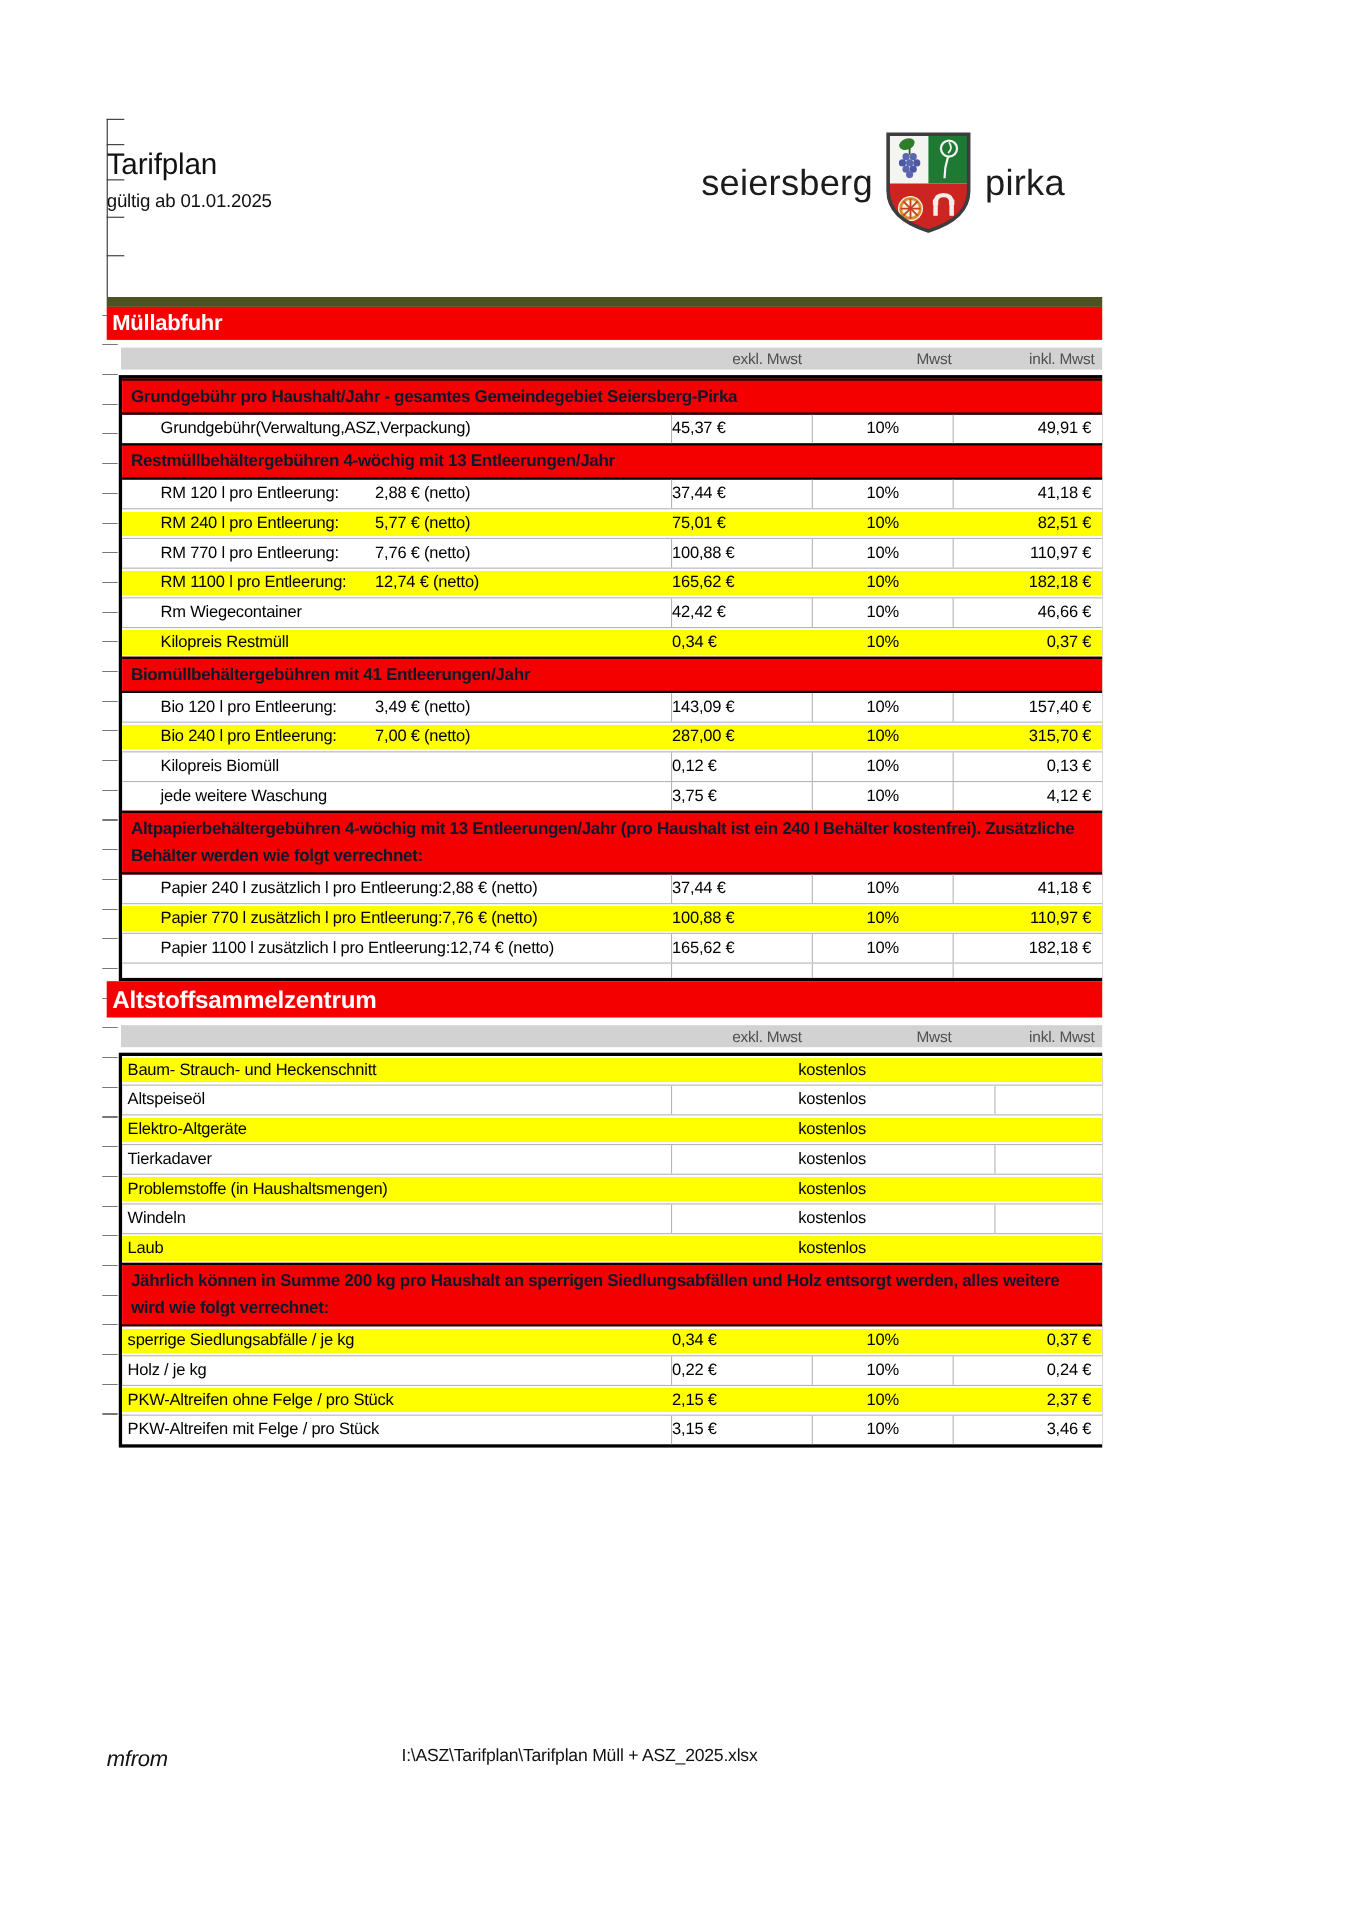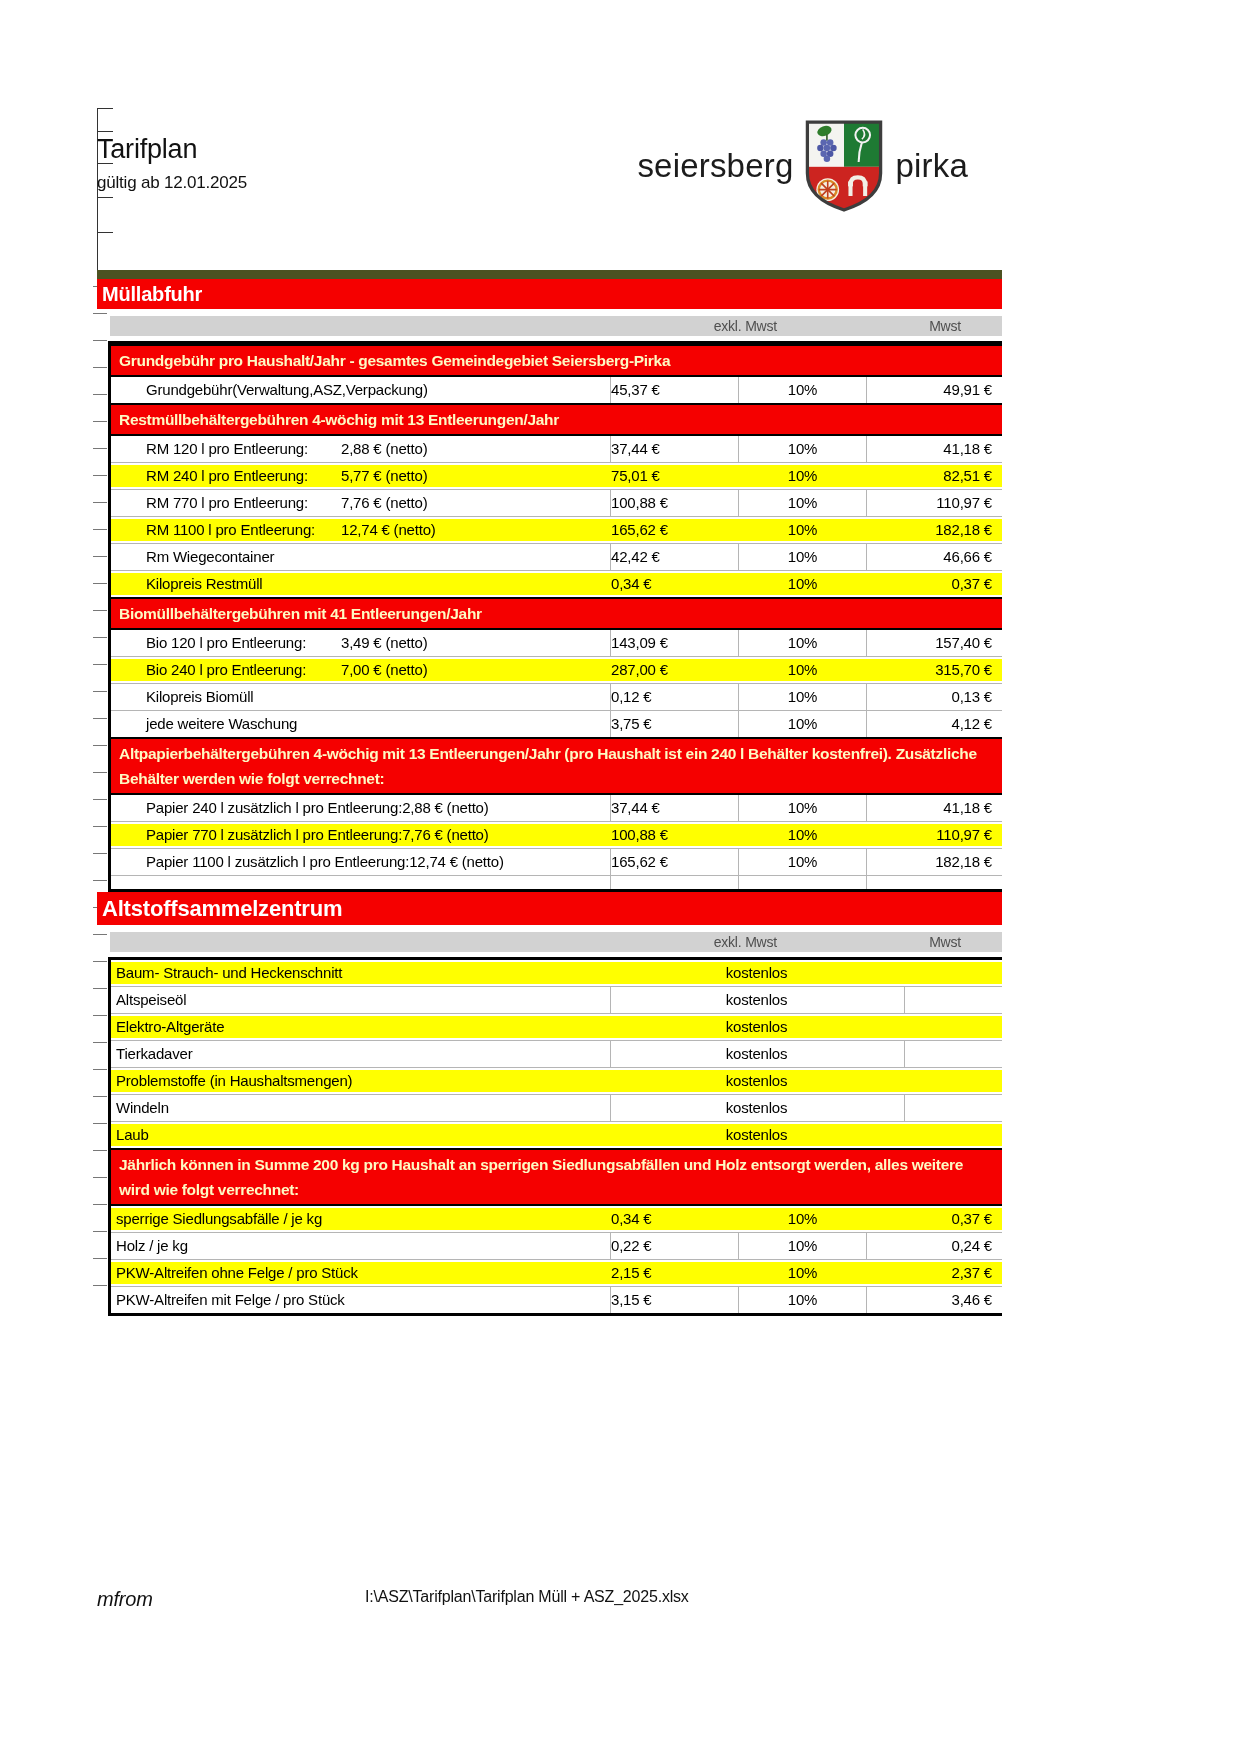--- a/index.html
+++ b/index.html
@@ -20,28 +20,28 @@
   .logo{position:absolute;right:37px;top:10px;display:flex;align-items:center;gap:10px;}
   .logo-text{font-size:33px;color:#1c1c1c;letter-spacing:0.2px;}
   .crest{width:82px;height:96px;}
 
   .olive{height:9px;background:var(--olive);}
   .band{background:var(--red);color:#fff;font-weight:bold;padding-left:5px;}
   .band1{height:30px;line-height:30px;font-size:20px;}
   .band2{height:33px;line-height:33px;font-size:22px;}
 
   .colhead{display:flex;margin:7px 0 5px 13px;width:893px;height:20px;line-height:20px;
-    background:var(--grayband);font-size:14px;color:#4f4f4f;gap:48px;}
+    background:var(--grayband);font-size:14px;color:#4f4f4f;}
   .ch-desc{flex:0 0 499px;}
   .ch-excl{flex:0 0 128px;text-align:right;padding-right:8px;box-sizing:border-box;}
   .ch-vat{flex:0 0 128px;text-align:right;box-sizing:border-box;}
   .ch-incl{flex:1;text-align:right;padding-right:8px;box-sizing:border-box;}
 
   .table{margin-left:11px;width:897px;border:3px solid #000;box-sizing:border-box;background:#fff;}
-  .sec-h{background:var(--red);color:#fef9c3;font-weight:bold;font-size:15.5px;letter-spacing:-0.3px;
+  .sec-h{background:var(--red);color:#0f172a;font-weight:bold;font-size:15.5px;letter-spacing:-0.3px;
     line-height:25px;padding:2px 8px 2px 8px;border-top:2px solid #000;border-bottom:2px solid #000;}
   .row{display:flex;height:26px;line-height:26px;font-size:15px;color:#000;}
   .row + .row{border-top:1px solid #b5b5b5;}
   .row.hl{background:linear-gradient(to bottom,#fff 0,#fff 2px,var(--yellow) 2px,var(--yellow) 24px,#fff 24px);}
   .c{box-sizing:border-box;overflow:hidden;white-space:nowrap;}
   .c-desc{flex:0 0 499px;padding-left:5px;}
   .c-desc.ind{padding-left:35px;}
   .lbl{display:inline-block;min-width:195px;}
   .c-excl{flex:0 0 128px;text-align:left;padding-right:8px;border-left:1px solid #b5b5b5;}
   .c-vat{flex:0 0 128px;text-align:center;border-left:1px solid #b5b5b5;}
@@ -65,21 +65,21 @@
   <div class="htick" style="top:108px"></div>
   <div class="htick" style="top:131px"></div>
   <div class="htick" style="top:163px"></div>
   <div class="htick" style="top:197px"></div>
   <div class="htick" style="top:232px"></div>
 
   <div class="content">
 
     <div class="doc-header">
       <div class="title">Tarifplan</div>
-      <div class="subtitle">gültig ab 12.01.2025</div>
+      <div class="subtitle">gültig ab 01.01.2025</div>
       <div class="logo">
         <span class="logo-text">seiersberg</span>
         <svg class="crest" viewBox="0 0 100 118">
           <defs>
             <clipPath id="shieldClip">
               <path d="M5,5 H95 V68 Q95 99 50 113 Q5 99 5 68 Z"></path>
             </clipPath>
           </defs>
           <g clip-path="url(#shieldClip)">
             <rect x="0" y="0" width="50" height="60" fill="#f4f4f0"></rect>

